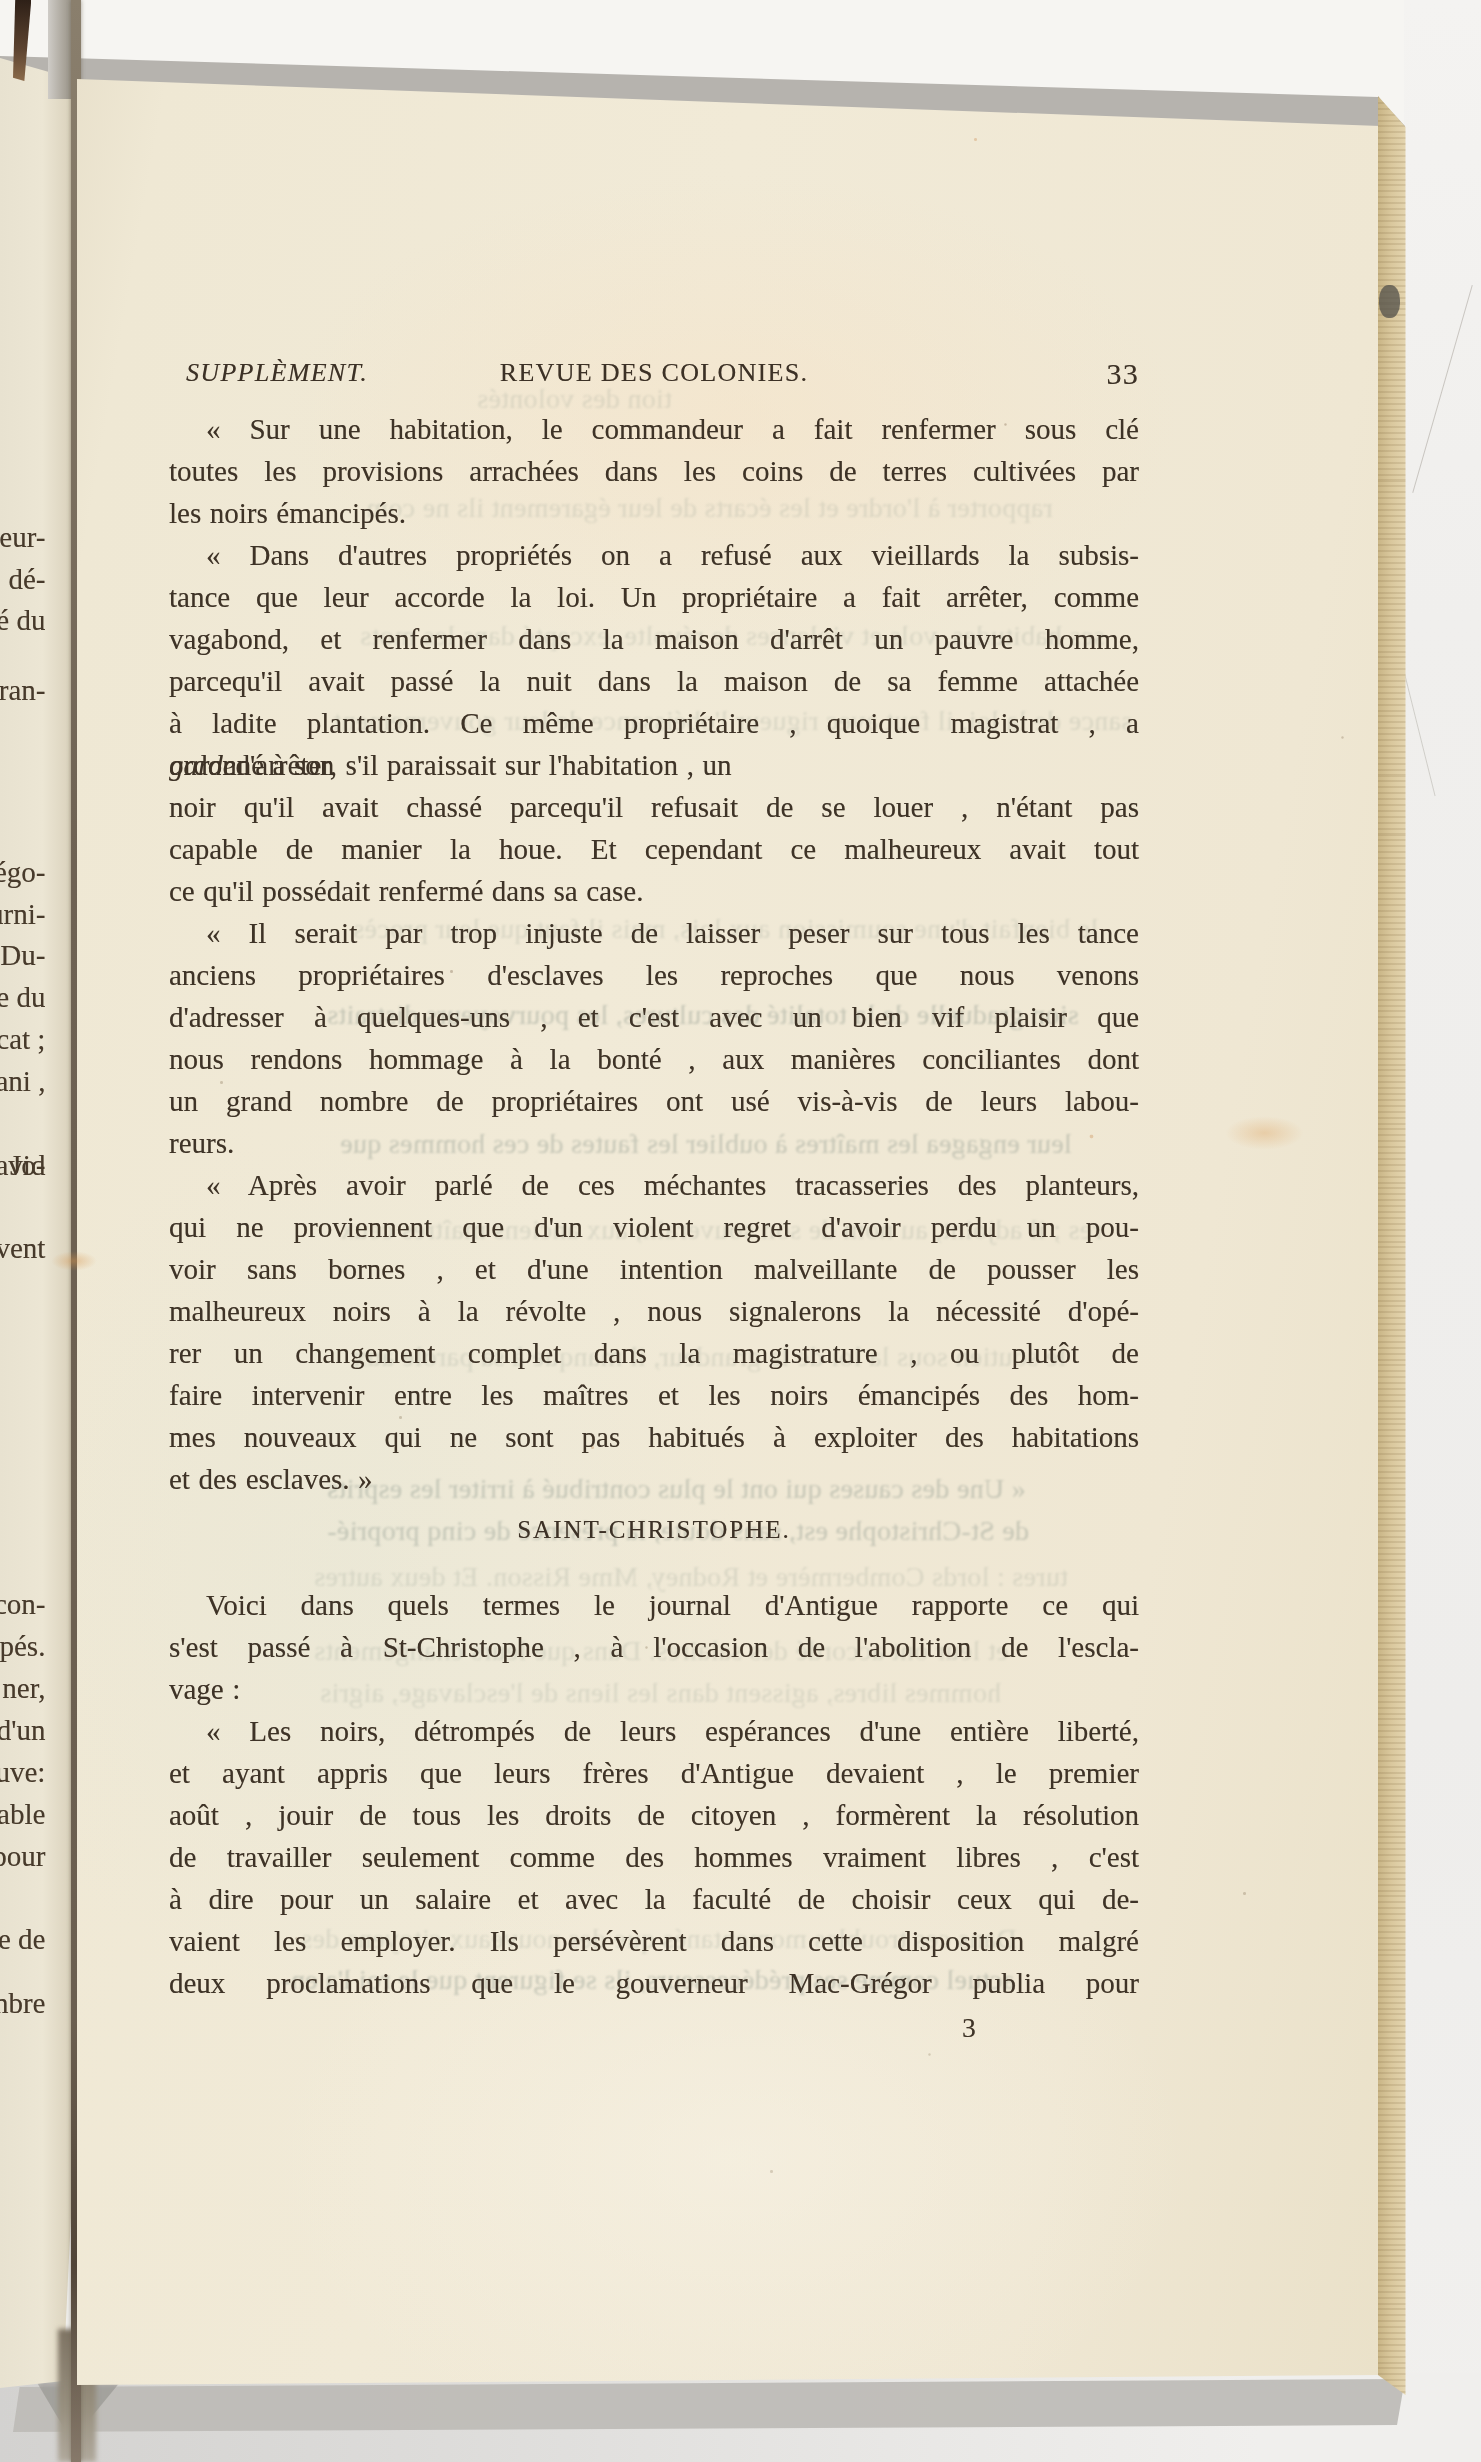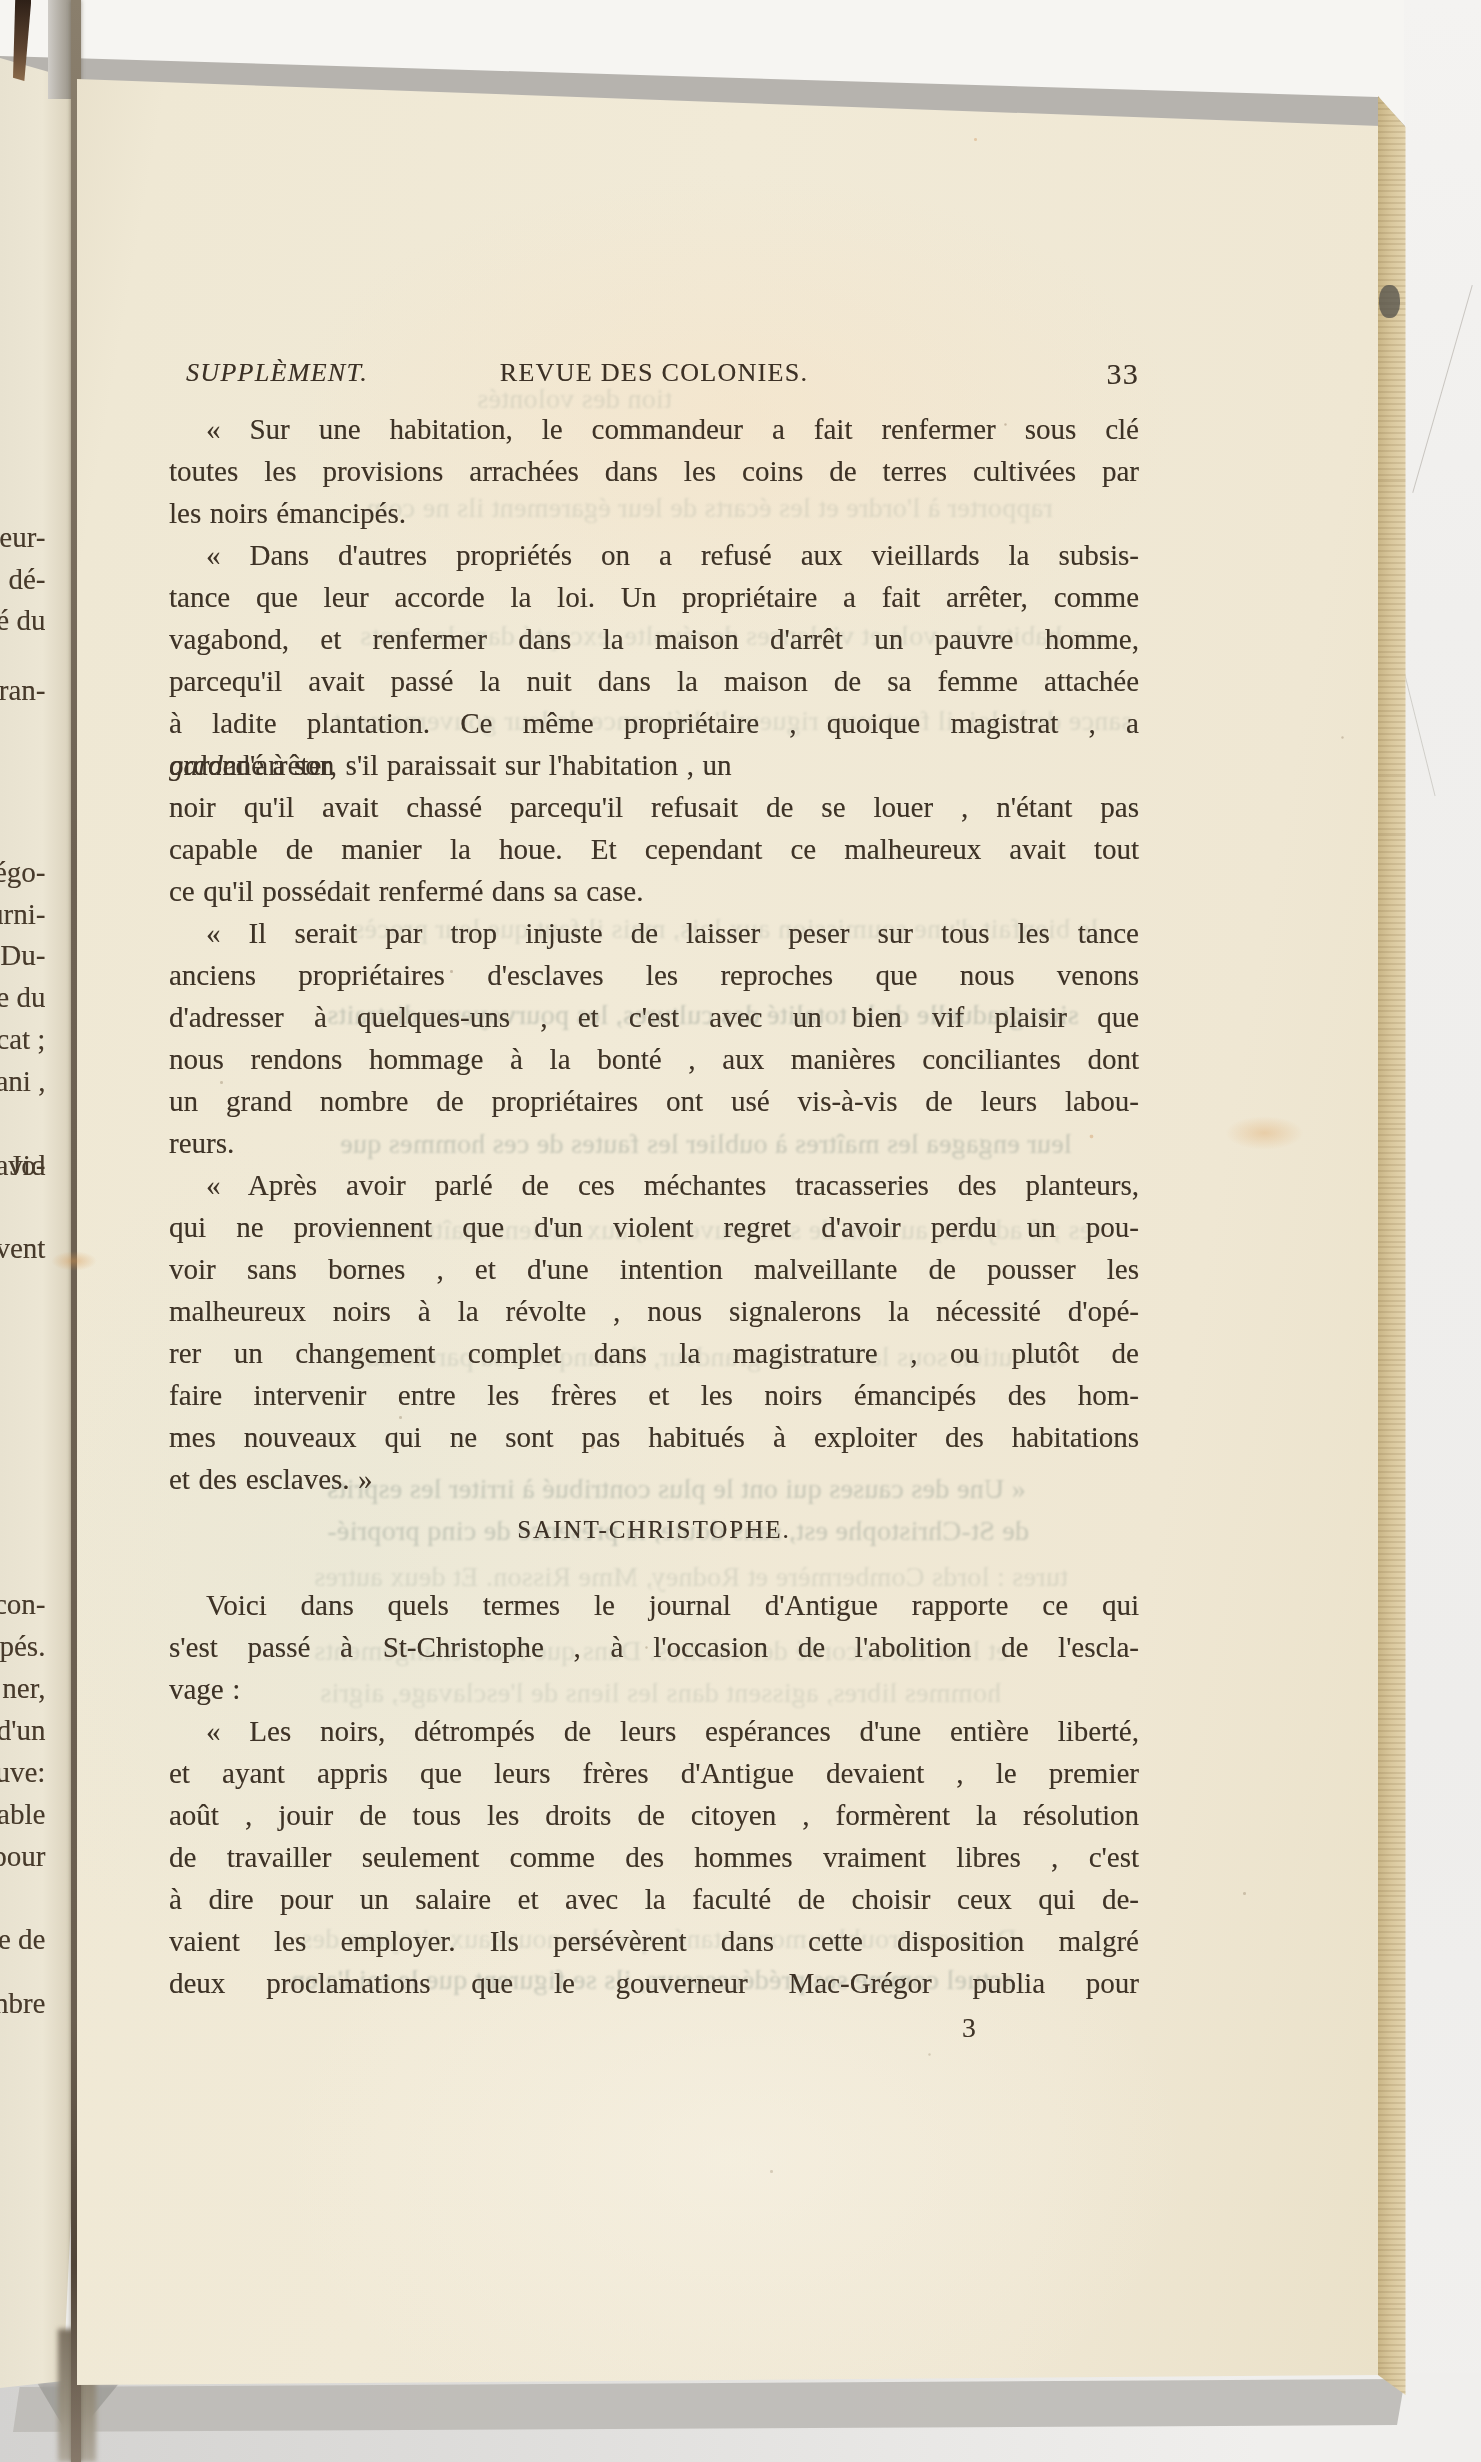--- a/index.html
+++ b/index.html
@@ -202,21 +202,21 @@
         <div class="line">nous rendons hommage à la bonté , aux manières conciliantes dont</div>
         <div class="line">un grand nombre de propriétaires ont usé vis-à-vis de leurs labou-</div>
         <div class="line last">reurs.</div>
       </div>
     <div class="para">
         <div class="line first">« Après avoir parlé de ces méchantes tracasseries des planteurs,</div>
         <div class="line">qui ne proviennent que d'un violent regret d'avoir perdu un pou-</div>
         <div class="line">voir sans bornes , et d'une intention malveillante de pousser les</div>
         <div class="line">malheureux noirs à la révolte , nous signalerons la nécessité d'opé-</div>
         <div class="line">rer un changement complet dans la magistrature , ou plutôt de</div>
-        <div class="line">faire intervenir entre les frères et les noirs émancipés des hom-</div>
+        <div class="line">faire intervenir entre les maîtres et les noirs émancipés des hom-</div>
         <div class="line">mes nouveaux qui ne sont pas habitués à exploiter des habitations</div>
         <div class="line last">et des esclaves. »</div>
       </div>
     <div class="x-heading">SAINT-CHRISTOPHE.</div>
     <div class="para">
         <div class="line first">Voici dans quels termes le journal d'Antigue rapporte ce qui</div>
         <div class="line">s'est passé à St-Christophe , à l'occasion de l'abolition de l'escla-</div>
         <div class="line last">vage :</div>
       </div>
     <div class="para">

